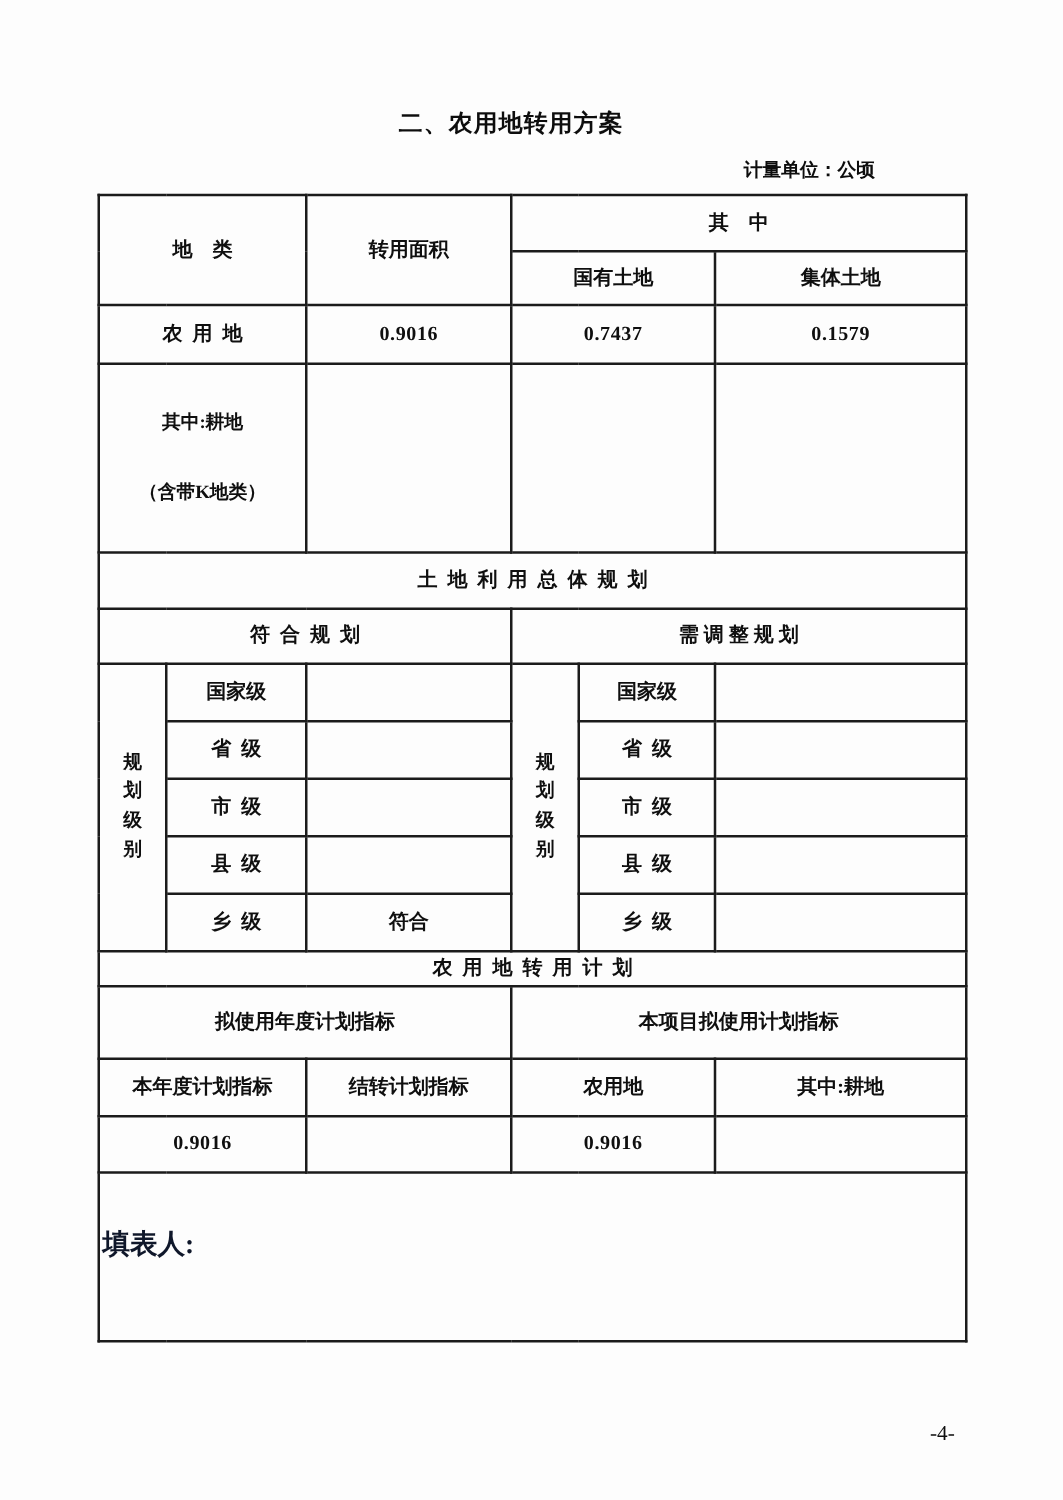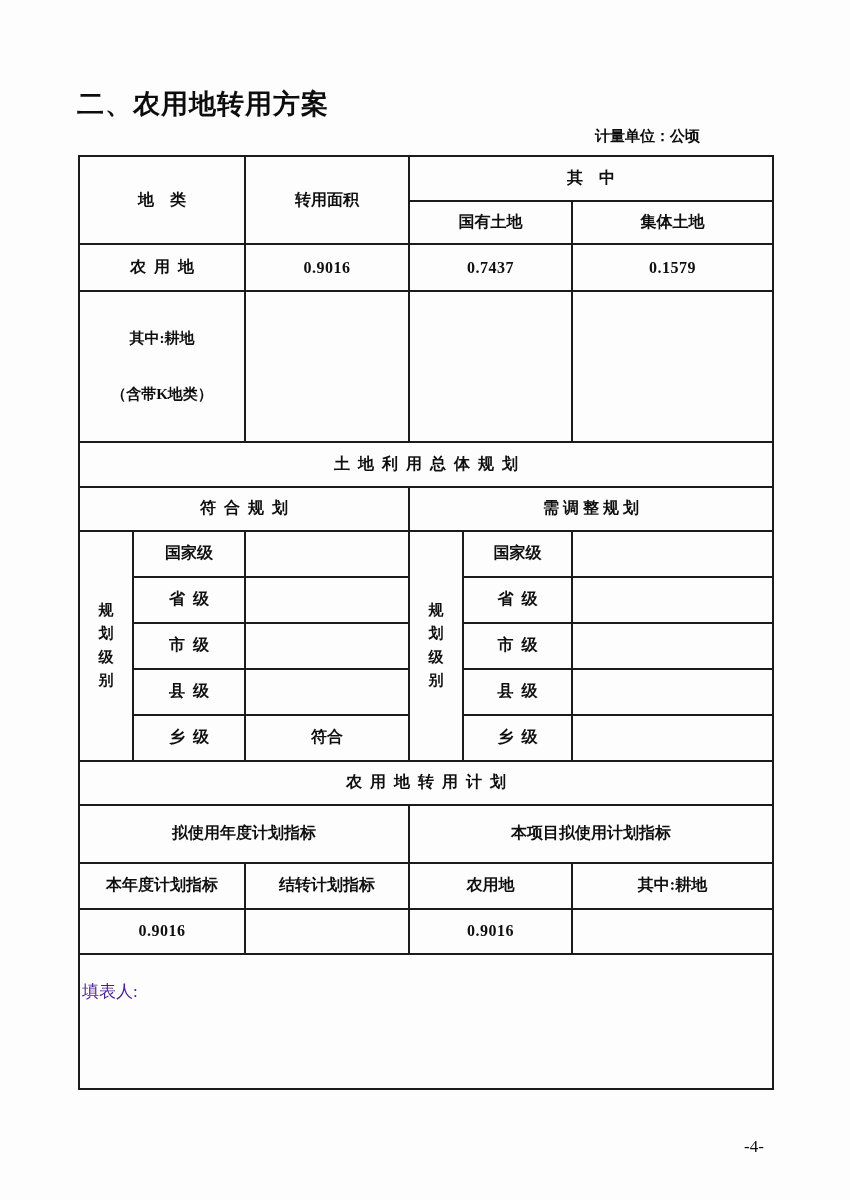--- a/index.html
+++ b/index.html
@@ -10,23 +10,24 @@
     color: #111;
   }
   .page {
     position: relative;
     width: 850px; height: 1200px;
     background: #fdfdfd;
     overflow: hidden;
   }
   .doc-title {
     position: absolute;
-    left: 77px; top: 86px; width: 694px;
+    left: 62px; top: 86px; width: 694px;
+    text-align: center;
     font-family: "Liberation Sans", "DejaVu Sans", sans-serif;
-    font-size: 27px; font-weight: 700;
+    font-size: 19px; font-weight: 700;
     letter-spacing: 1px;
     color: #0d0d0d;
     white-space: pre;
   }
   .unit-label {
     position: absolute;
     left: 78px; top: 127px; width: 622px;
     text-align: right;
     font-family: "Liberation Sans", "DejaVu Sans", sans-serif;
     font-size: 15px; font-weight: 700;
@@ -67,30 +68,30 @@
     white-space: normal;
   }
   .two-line { font-size: 15px; line-height: 1.35; }
   .rh-a1 { height: 45px; }
   .rh-a2 { height: 43px; }
   .rh-b  { height: 47px; margin-top: 16px; }
   .rh-c  { height: 45px; }
   .rh-d  { height: 45px; }
   .rh-e  { height: 44px; }
   .rh-f  { height: 46px; }
-  .rh-g  { height: 44px; }
+  .rh-g  { height: 28px; }
   .rh-h  { height: 58px; }
   .rh-i  { height: 46px; margin-left: 44px; }
   .rh-j  { height: 45px; }
   .rh-k  { height: 135px; }
   .filler-label {
     position: absolute;
     left: 82px; top: 980px;
-    font-size: 17px; font-weight: 400;
-    color: #4c1d95;
+    font-size: 22px; font-weight: 700;
+    color: #0f172a;
     white-space: pre;
   }
   .page-number {
     position: absolute;
     left: 744px; top: 1137px;
     font-size: 17px; font-weight: 400;
     color: #0f0f0f;
     white-space: pre;
   }
 </style>

